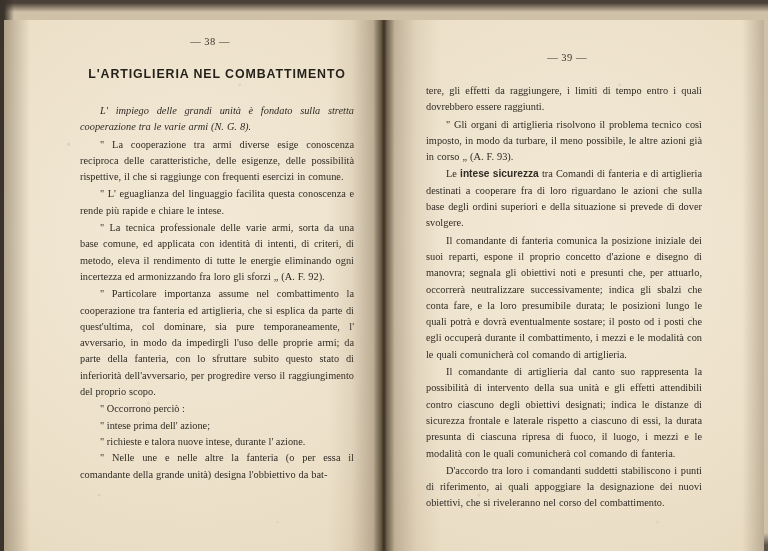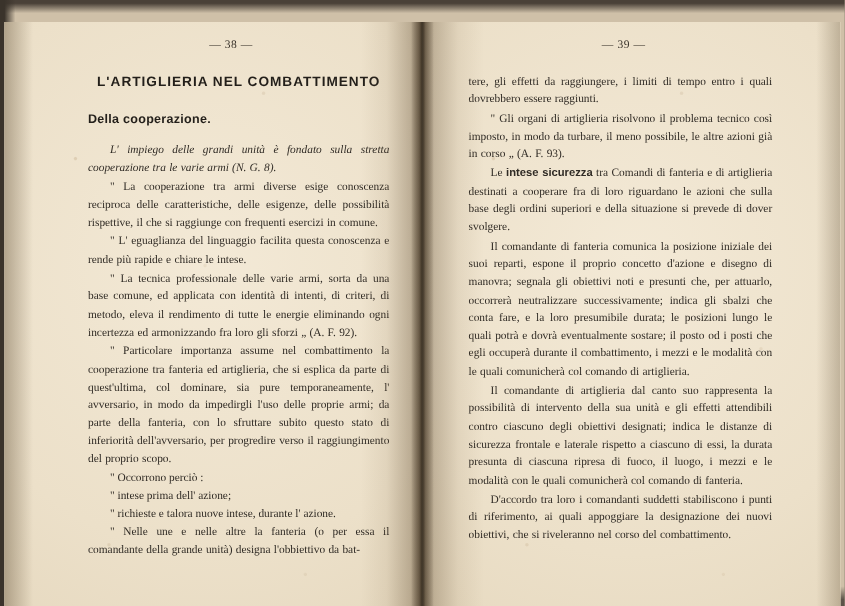--- a/index.html
+++ b/index.html
@@ -86,21 +86,21 @@
        rgba(60,45,27,.05) 100%);
     z-index:6;pointer-events:none;
   }
 
   
   .textblock{
     position:relative;z-index:2;
     color:#2e2a25;
   }
   .left .textblock{ padding:16px 30px 0 76px; }
-  .right .textblock{ padding:16px 62px 0 42px; }
+  .right .textblock{ padding:32px 62px 0 42px; }
 
   .folio{
     text-align:center;
     font-size:10.5px;
     letter-spacing:.5px;
     color:#3b352d;
     margin:0 0 20px 0;
   }
   .left .folio{ margin-left:-14px; }
   .right .folio{ margin-left:6px; }
@@ -151,21 +151,20 @@
     <div class="page left">
       <div class="edge"></div>
       <div class="curl"></div>
 
       <div class="textblock">
 
         <div class="folio">— 38 —</div>
 
         <h1 class="chapter-title">L'ARTIGLIERIA NEL COMBATTIMENTO</h1>
 
-        <h2 class="section-head">Della cooperazione.</h2>
 
         <p class="para italic">L' impiego delle grandi unità è fondato sulla stretta cooperazione tra le varie armi (N. G. 8).</p>
 
         <p class="para">" La cooperazione tra armi diverse esige conoscenza reciproca delle caratteristiche, delle esigenze, delle possibilità rispettive, il che si raggiunge con frequenti esercizi in comune.</p>
 
         <p class="para">" L' eguaglianza del linguaggio facilita questa conoscenza e rende più rapide e chiare le intese.</p>
 
         <p class="para">" La tecnica professionale delle varie armi, sorta da una base comune, ed applicata con identità di intenti, di criteri, di metodo, eleva il rendimento di tutte le energie eliminando ogni incertezza ed armonizzando fra loro gli sforzi „ (A. F. 92).</p>
 
         <p class="para">" Particolare importanza assume nel combattimento la cooperazione tra fanteria ed artiglieria, che si esplica da parte di quest'ultima, col dominare, sia pure temporaneamente, l' avversario, in modo da impedirgli l'uso delle proprie armi; da parte della fanteria, con lo sfruttare subito questo stato di inferiorità dell'avversario, per progredire verso il raggiungimento del proprio scopo.</p>

